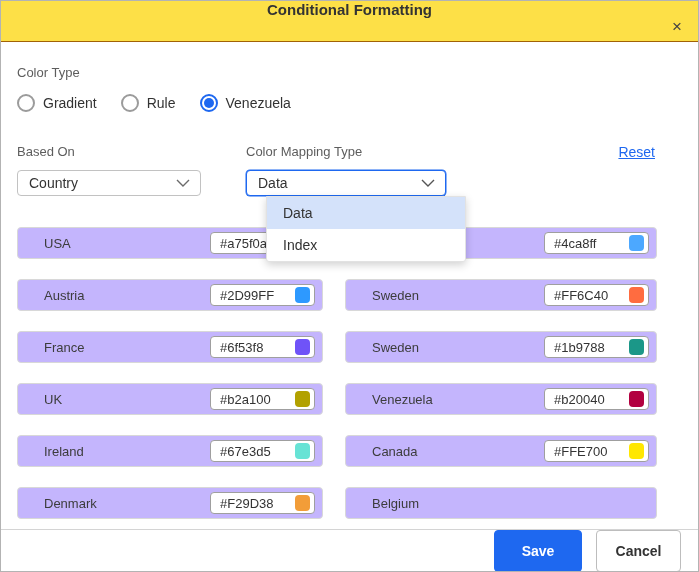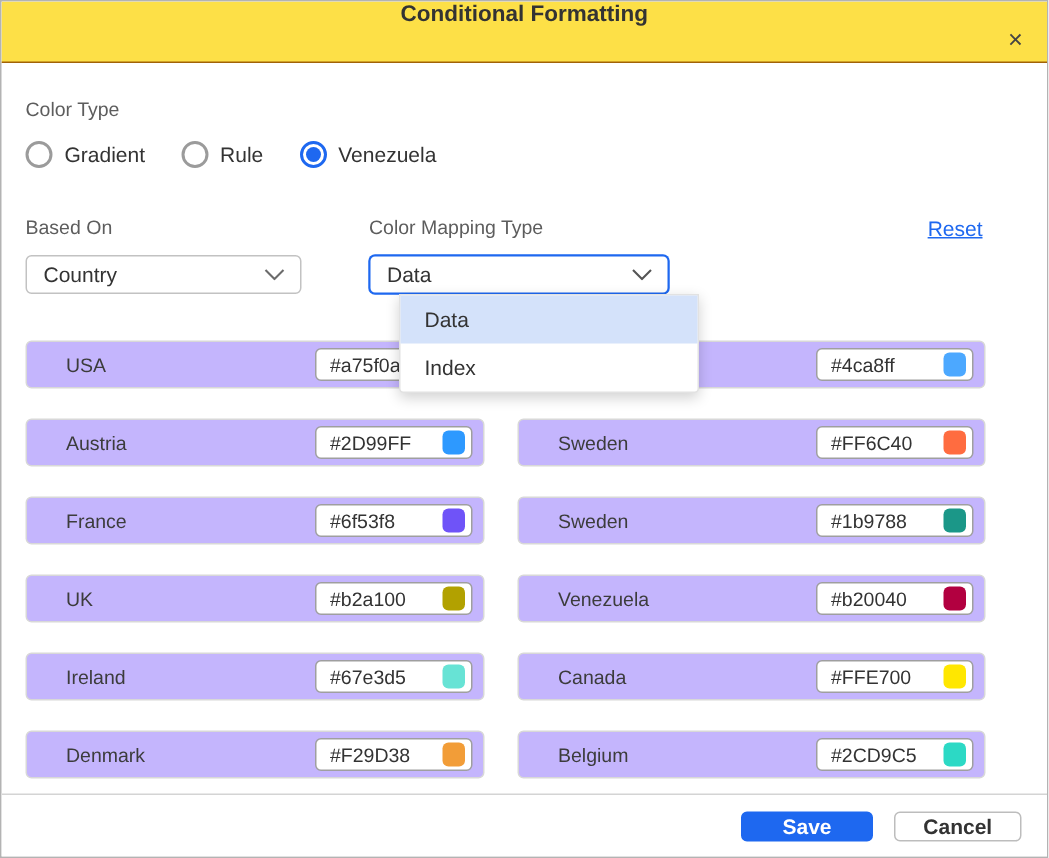--- a/index.html
+++ b/index.html
@@ -100,21 +100,21 @@
   .swatch { width:15px; height:16px; border-radius:4px; margin-right:4px; flex-shrink:0; cursor:pointer; }
 
   
   .footer {
     position:absolute; left:0; right:0; bottom:0; height:42px;
     background:#fff; border-top:1px solid #d4d4d4;
     display:flex; align-items:center; justify-content:flex-end;
     padding-right:17px; gap:14px;
   }
   .btn {
-    height:20px; border-radius:4px; font-size:14px; font-weight:bold;
+    height:42px; border-radius:4px; font-size:14px; font-weight:bold;
     display:flex; align-items:center; justify-content:center; cursor:pointer;
     font-family:"Liberation Sans", sans-serif;
   }
   .btn-save { min-width:88px; background:var(--accent); border:1px solid var(--accent); color:#fff; }
   .btn-cancel { min-width:85px; background:#fff; border:1px solid #bdbdbd; color:#333; }
 </style>
 </head>
 <body>
 
 <div class="dialog">
@@ -240,24 +240,20 @@
       </div>
       <div class="row-cell">
         <span class="country-lbl">Denmark</span>
         <span class="hex-field">
           <input class="hex-input" type="text" value="#F29D38" style="">
           <span class="swatch" style="background: rgb(242, 157, 56);"></span>
         </span>
       </div>
       <div class="row-cell">
         <span class="country-lbl">Belgium</span>
-        <span class="hex-field">
-          <input class="hex-input" type="text" value="#2CD9C5" style="">
-          <span class="swatch" style="background: rgb(44, 217, 197);"></span>
-        </span>
       </div>
     </div>
 
   <div class="dd-popup">
       <div class="dd-item highlighted">Data</div>
       <div class="dd-item">Index</div>
     </div>
 
   <div class="footer">
     <button class="btn btn-save">Save</button>

